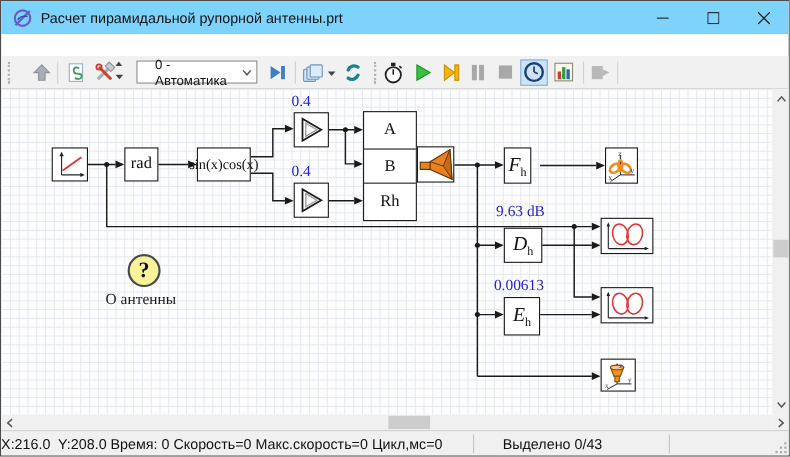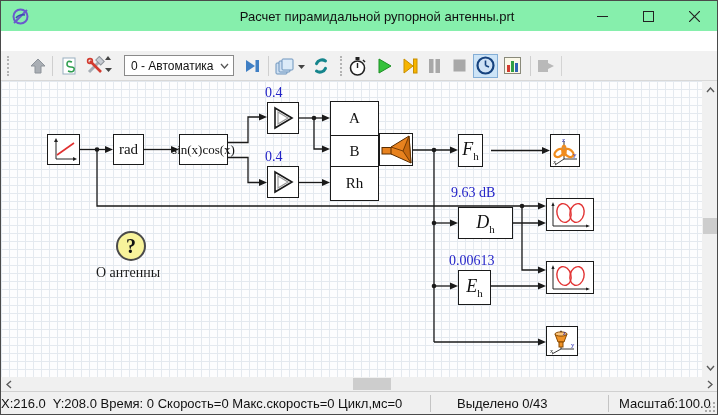--- a/index.html
+++ b/index.html
@@ -1,37 +1,37 @@
 <!DOCTYPE html>
 <html><head>
 <meta charset="utf-8">
 <style>
   html,body{margin:0;padding:0;background:#888;}
   *{box-sizing:border-box;}
   .window{position:relative;width:718px;height:415px;background:#fff;border:1px solid #4a4a4a;
           font-family:"Liberation Sans",sans-serif;overflow:hidden;}
   .abs{position:absolute;}
   
-  .titlebar{left:0;top:0;width:716px;height:30px;background:#86efac;display:flex;align-items:center;justify-content:center;}
+  .titlebar{left:0;top:0;width:716px;height:30px;background:#7dd3fc;display:flex;align-items:center;}
   .apptitle{font-size:13px;color:#111;margin-left:8px;}
   .winbtn{width:46px;height:30px;display:flex;align-items:center;justify-content:center;}
   .winbtns{position:absolute;right:0;top:0;display:flex;}
   
   .menubar{left:0;top:30px;width:716px;height:20px;background:#fff;display:flex;align-items:center;font-size:13px;}
   .menuitem{color:#1f1f1f;margin-left:10px;padding:0 3px;}
   .modelabel{color:#5f5f5f;margin-left:14px;}
   .modevalue{color:#5f5f5f;margin-left:5px;}
   
   .toolbar{left:0;top:50px;width:716px;height:30px;background:#f1f1f1;border-bottom:1px solid #d8d8d8;
            display:flex;align-items:center;}
   .tbtn{width:23px;height:24px;display:flex;align-items:center;justify-content:center;flex:0 0 auto;}
   .grip{width:2px;height:20px;border-left:2px dotted #b3b3b3;flex:0 0 auto;}
   .tsep{width:1px;height:20px;background:#cfcfcf;flex:0 0 auto;}
   .combo{width:110px;height:21px;background:#fff;border:1px solid #8a8a8a;display:flex;align-items:center;
-         font-size:12px;color:#111;padding-left:6px;flex:0 0 auto;}
+         font-size:12px;color:#111;padding-left:16px;flex:0 0 auto;}
   .combo .chev{margin-left:auto;margin-right:4px;}
   .selbtn{background:#cde4f7;border:1px solid #84aed6;}
   
   .canvas{left:0;top:80px;width:701px;height:296px;background:#fdfdfe;
     background-image:linear-gradient(to right,#e4e9ef 1px,transparent 1px),
                      linear-gradient(to bottom,#e4e9ef 1px,transparent 1px);
     background-size:8px 8px;overflow:hidden;}
   .blk{position:absolute;background:#fff;border:1.5px solid #1a1a1a;display:flex;align-items:center;
        justify-content:center;font-family:"Liberation Serif","DejaVu Serif",serif;color:#111;}
   .wires{position:absolute;left:0;top:0;pointer-events:none;}
@@ -313,21 +313,21 @@
         <ellipse cx="7" cy="17" rx="5" ry="3.4" transform="rotate(-38 7 17)" fill="none" stroke="#f08c1e" stroke-width="2.4"></ellipse>
         <ellipse cx="17" cy="17" rx="5" ry="3.4" transform="rotate(38 17 17)" fill="none" stroke="#f08c1e" stroke-width="2.4"></ellipse>
         <ellipse cx="12" cy="14.5" rx="1.8" ry="5" fill="none" stroke="#f08c1e" stroke-width="2"></ellipse>
         <text x="10" y="6" font-size="7" fill="#2a2ab0" font-family="Liberation Serif,serif">z</text>
         <text x="1" y="28" font-size="7" fill="#333" font-family="Liberation Serif,serif">x</text>
         <text x="21" y="21" font-size="7" fill="#2a2ab0" font-family="Liberation Serif,serif">y</text>
       </svg>
     </div>
 
     <div class="bluelbl" style="left:450px;top:104px">9.63 dB</div>
-    <div class="blk" style="left:457px;top:126px;width:55px;height:32px">
+    <div class="blk" style="left:457px;top:126px;width:35px;height:32px">
       <span class="subvar"><span>D</span><sub>h</sub></span>
     </div>
 
     <div class="blk" style="left:545px;top:117px;width:48px;height:33px">
       <svg width="44" height="29">
         <line x1="5" y1="26" x2="5" y2="4" stroke="#222" stroke-width="1"></line>
         <polygon points="5,2 3.4,6 6.6,6" fill="#222"></polygon>
         <line x1="5" y1="26" x2="40" y2="26" stroke="#222" stroke-width="1"></line>
         <polygon points="42,26 38,24.4 38,27.6" fill="#222"></polygon>
         <ellipse cx="16" cy="13" rx="7" ry="9.5" transform="rotate(-14 16 13)" fill="none" stroke="#e23333" stroke-width="1.4"></ellipse>
@@ -398,21 +398,20 @@
     <svg width="6" height="9">
         <polyline points="1,1 5,4.5 1,8" fill="none" stroke="#5a5a5a" stroke-width="1.4"></polyline>
       </svg>
   </div>
 
   <div class="abs statusbar">
     <span class="status-left">X:216.0  Y:208.0 Время: 0 Скорость=0 Макс.скорость=0 Цикл,мс=0</span>
     <div class="ssep" style="left:429px"></div>
     <span class="abs" style="left:456px;top:4px">Выделено 0/43</span>
     <div class="ssep" style="left:607px"></div>
-    <span class="abs" style="left:618px;top:4px">Масштаб:100.0</span>
     <div class="sizegrip">
       <i style="right:0;bottom:0"></i>
         <i style="right:4px;bottom:0"></i>
         <i style="right:0;bottom:4px"></i>
         <i style="right:8px;bottom:0"></i>
         <i style="right:0;bottom:8px"></i>
         <i style="right:4px;bottom:4px"></i>
     </div>
   </div>
 

